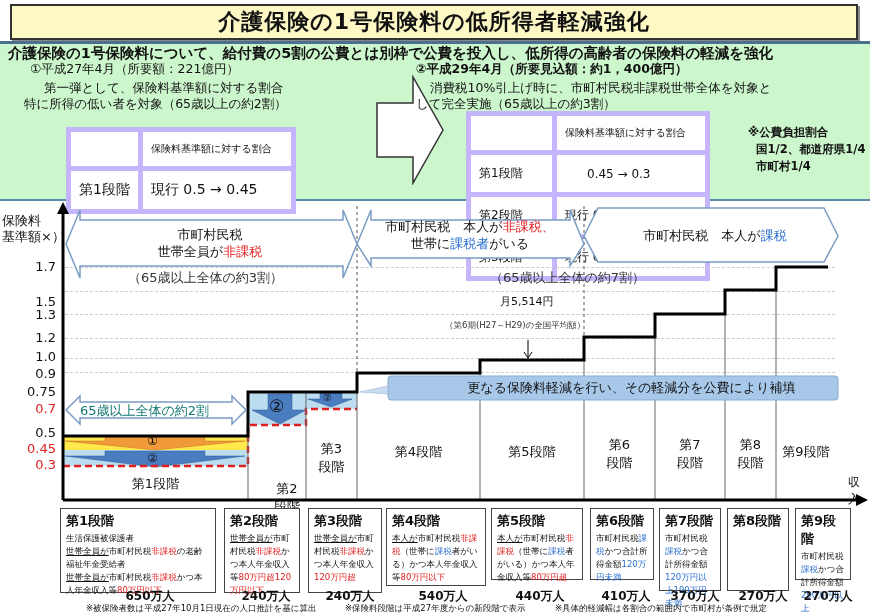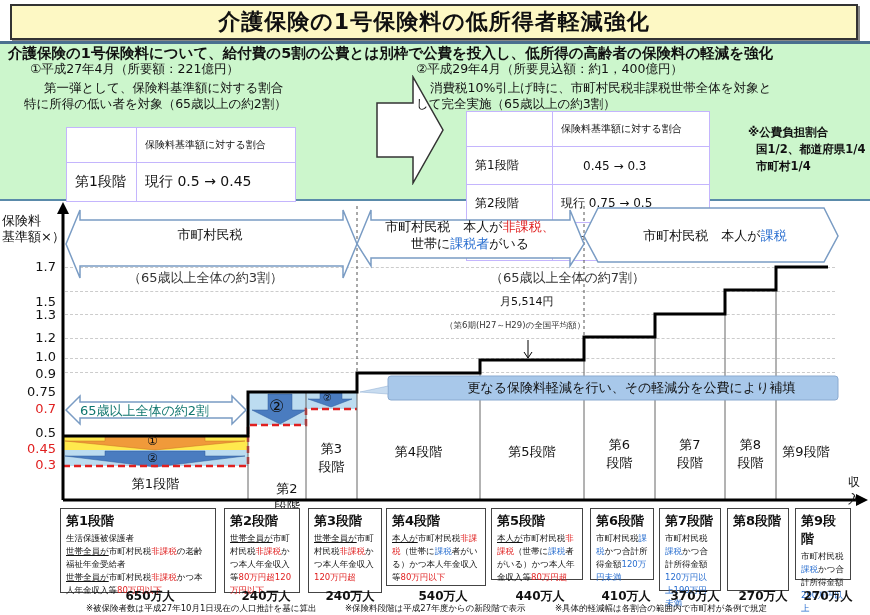--- a/index.html
+++ b/index.html
@@ -3,21 +3,21 @@
 <meta charset="utf-8">
 <style>
   * { box-sizing: border-box; margin: 0; padding: 0; }
   body { width: 870px; height: 615px; background: #ffffff; font-family: "DejaVu Sans", "Liberation Sans", sans-serif; position: relative; overflow: hidden; color: #111; }
   .abs { position: absolute; }
   .title-bar { left: 10px; top: 4px; width: 848px; height: 36px; background: #fdf8c4; border: 2px solid #333; box-shadow: 2px 2px 0 #888; display: flex; align-items: center; justify-content: center; font-size: 22px; font-weight: bold; letter-spacing: 1px; }
   .green-panel { left: 0; top: 41px; width: 870px; height: 160px; background: #ccf6cc; border-top: 3px solid #4a6f8f; border-bottom: 2px solid #5a8aaa; }
   .lead { left: 8px; top: 44px; font-size: 14.5px; font-weight: bold; white-space: nowrap; }
   .txt { font-size: 12.5px; white-space: nowrap; }
   table.rt { border-collapse: collapse; background: #fff; position: absolute; }
-  table.rt td { border: 1px solid #c4b5fd; padding: 10px 8px; white-space: nowrap; }
+  table.rt td { border: 5px solid #c4b5fd; padding: 10px 8px; white-space: nowrap; }
   .rt .hdr { font-size: 10px; }
   .arrow-right { left: 375px; top: 75px; width: 70px; height: 110px; }
   .ylabel { font-size: 13px; font-weight: normal; }
   .tick { font-size: 13px; text-align: right; width: 56px; left: 0; line-height: 16px; }
   .tick.red { color: #e02020; }
   .grid { left: 65px; width: 770px; border-top: 1px dashed #ccc; height: 0; }
   .stage-label { font-size: 13px; text-align: center; line-height: 18px; }
   .desc-box { border: 1.5px solid #444; background: #fff; padding: 3px 5px; font-size: 8.5px; line-height: 13px; top: 508px; }
   .desc-box .h { font-size: 13px; font-weight: bold; line-height: 18px; margin-bottom: 2px; }
   .red { color: #e02020; }
@@ -49,21 +49,21 @@
         <td style="font-size:14px;height:26px;">第1段階</td>
         <td style="font-size:14px;">現行  0.5  →  0.45</td>
       </tr>
 </tbody>
   </table>
 
 <svg class="abs arrow-right" viewBox="0 0 70 110">
   <polygon points="2,28 38,28 38,2 68,55 38,108 38,82 2,82" fill="#fff" stroke="#333" stroke-width="1.5"></polygon>
 </svg>
 
-<div class="abs txt" style="left:416px;top:61px;">②平成29年4月（所要見込額：約1，400億円）</div>
+<div class="abs txt" style="left:416px;top:61px;font-weight:bold;">②平成29年4月（所要見込額：約1，400億円）</div>
 <div class="abs txt" style="left:430px;top:80px;">消費税10%引上げ時に、市町村民税非課税世帯全体を対象と</div>
 <div class="abs txt" style="left:416px;top:96px;">して完全実施（65歳以上の約3割）</div>
 
 <table class="rt" style="left:466px;top:111px;width:244px;font-size:12px;">
   <tbody>
       <tr>
         <td style="width:86px;height:20px;"></td>
         <td class="hdr">保険料基準額に対する割合</td>
       </tr>
   <tr>
@@ -155,20 +155,21 @@
   <polyline points="524,352 528,358 532,352" fill="none" stroke="#000" stroke-width="1"></polyline>
 
   <polygon points="66,410 80,396 80,402 232,402 232,396 246,410 232,424 232,418 80,418 80,424" fill="#fff" stroke="#7a9cc4" stroke-width="1.5"></polygon>
 
   <rect x="388" y="376" width="450" height="24" rx="3" fill="#a8c8ea" stroke="#8aaad0"></rect>
   <polygon points="388,386 360,392 388,394" fill="#c8dcf0" stroke="#8aaad0" stroke-width="0.5"></polygon>
 </svg>
 
 <div class="abs band-text" style="left:110px;top:226px;width:200px;">
   <div>市町村民税</div>
+  <div><span>世帯全員が</span><span class="red">非課税</span></div>
 </div>
 <div class="abs band-text" style="left:360px;top:218px;width:220px;">
   <div><span>市町村民税　本人が</span><span class="red">非課税、</span></div>
   <div><span>世帯に</span><span class="blue">課税者</span><span>がいる</span></div>
 </div>
 <div class="abs band-text" style="left:600px;top:227px;width:230px;">
   <span>市町村民税　本人が</span><span class="blue">課税</span>
 </div>
 
 <div class="abs" style="left:128px;top:269px;font-size:13px;color:#333;">（65歳以上全体の約3割）</div>

